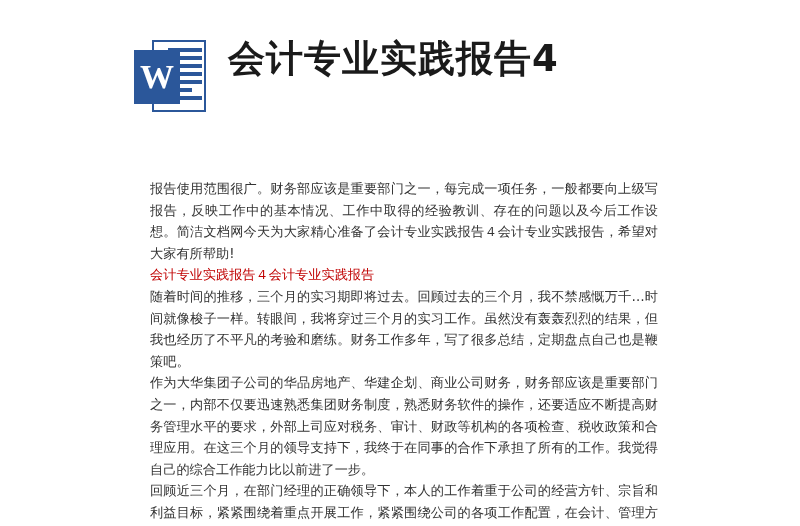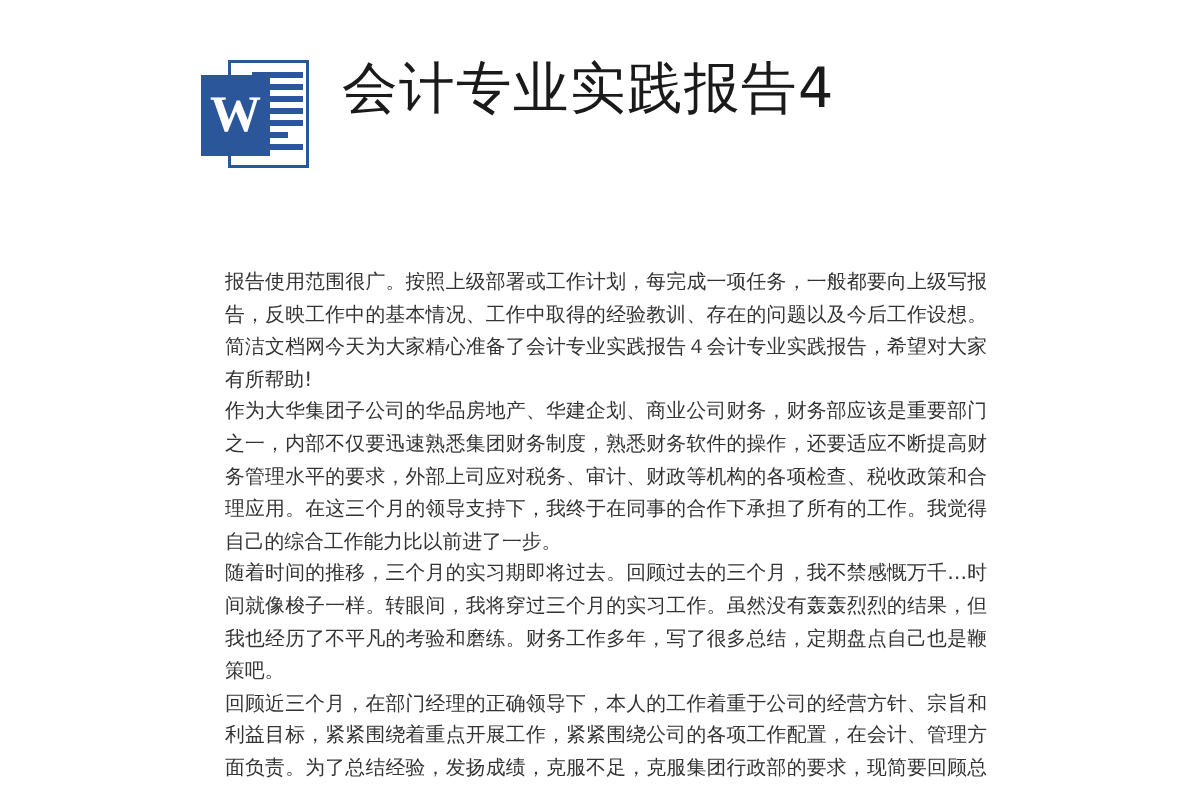--- a/index.html
+++ b/index.html
@@ -81,21 +81,21 @@
     font-family: "Liberation Serif", serif;
   }
   .header-titles {
     margin-left: 22px;
     margin-top: 0;
     color: #222222;
   }
   .header-titles .line {
     font-size: 37px;
     line-height: 46px;
-    font-weight: normal;
+    font-weight: bold;
     letter-spacing: 1px;
     color: #1a1a1a;
     font-family: "DejaVu Sans", sans-serif;
     white-space: nowrap;
   }
   
   .doc-body {
     position: absolute;
     left: 150px;
     top: 178px;
@@ -131,20 +131,21 @@
           <i></i>
       </div>
       <div class="w-badge">W</div>
     </div>
     <div class="header-titles">
       <div class="line">会计专业实践报告4</div>
     </div>
   </div>
 
   <div class="doc-body">
-    <p>报告使用范围很广。按照上级部署或工作计划，每完成一项任务，一般都要向上级写报告，反映工作中的基本情况、工作中取得的经验教训、存在的问题以及今后工作设想。简洁文档网今天为大家精心准备了会计专业实践报告４会计专业实践报告，希望对大家有所帮助!</p>
+    <p>报告使用范围很广。财务部应该是重要部门之一，每完成一项任务，一般都要向上级写报告，反映工作中的基本情况、工作中取得的经验教训、存在的问题以及今后工作设想。简洁文档网今天为大家精心准备了会计专业实践报告４会计专业实践报告，希望对大家有所帮助!</p>
+    <p class="red">会计专业实践报告４会计专业实践报告</p>
+    <p>随着时间的推移，三个月的实习期即将过去。回顾过去的三个月，我不禁感慨万千…时间就像梭子一样。转眼间，我将穿过三个月的实习工作。虽然没有轰轰烈烈的结果，但我也经历了不平凡的考验和磨练。财务工作多年，写了很多总结，定期盘点自己也是鞭策吧。</p>
     <p>作为大华集团子公司的华品房地产、华建企划、商业公司财务，财务部应该是重要部门之一，内部不仅要迅速熟悉集团财务制度，熟悉财务软件的操作，还要适应不断提高财务管理水平的要求，外部上司应对税务、审计、财政等机构的各项检查、税收政策和合理应用。在这三个月的领导支持下，我终于在同事的合作下承担了所有的工作。我觉得自己的综合工作能力比以前进了一步。</p>
-    <p>随着时间的推移，三个月的实习期即将过去。回顾过去的三个月，我不禁感慨万千…时间就像梭子一样。转眼间，我将穿过三个月的实习工作。虽然没有轰轰烈烈的结果，但我也经历了不平凡的考验和磨练。财务工作多年，写了很多总结，定期盘点自己也是鞭策吧。</p>
     <p>回顾近三个月，在部门经理的正确领导下，本人的工作着重于公司的经营方针、宗旨和利益目标，紧紧围绕着重点开展工作，紧紧围绕公司的各项工作配置，在会计、管理方面负责。为了总结经验，发扬成绩，克服不足，克服集团行政部的要求，现简要回顾总结三个月的工作。研修期间的工作可分为以下三个方面</p>
 
   </div>
 
 </div>
 
 </body></html>

